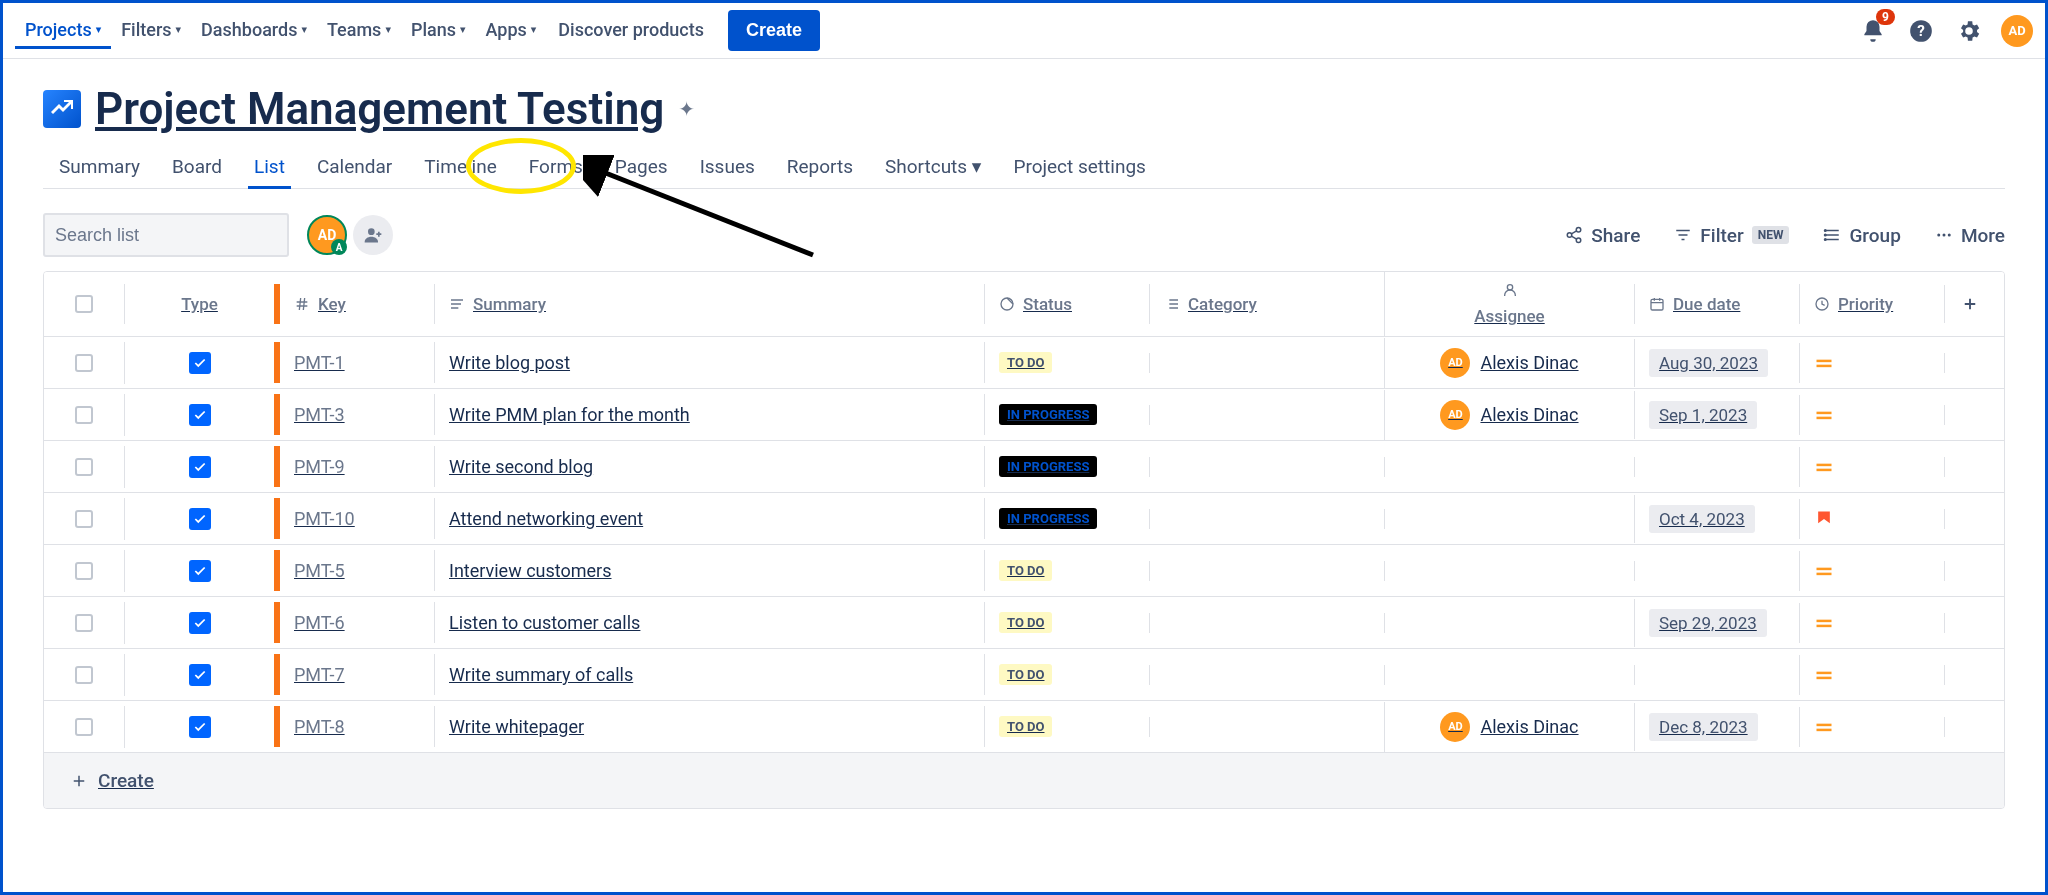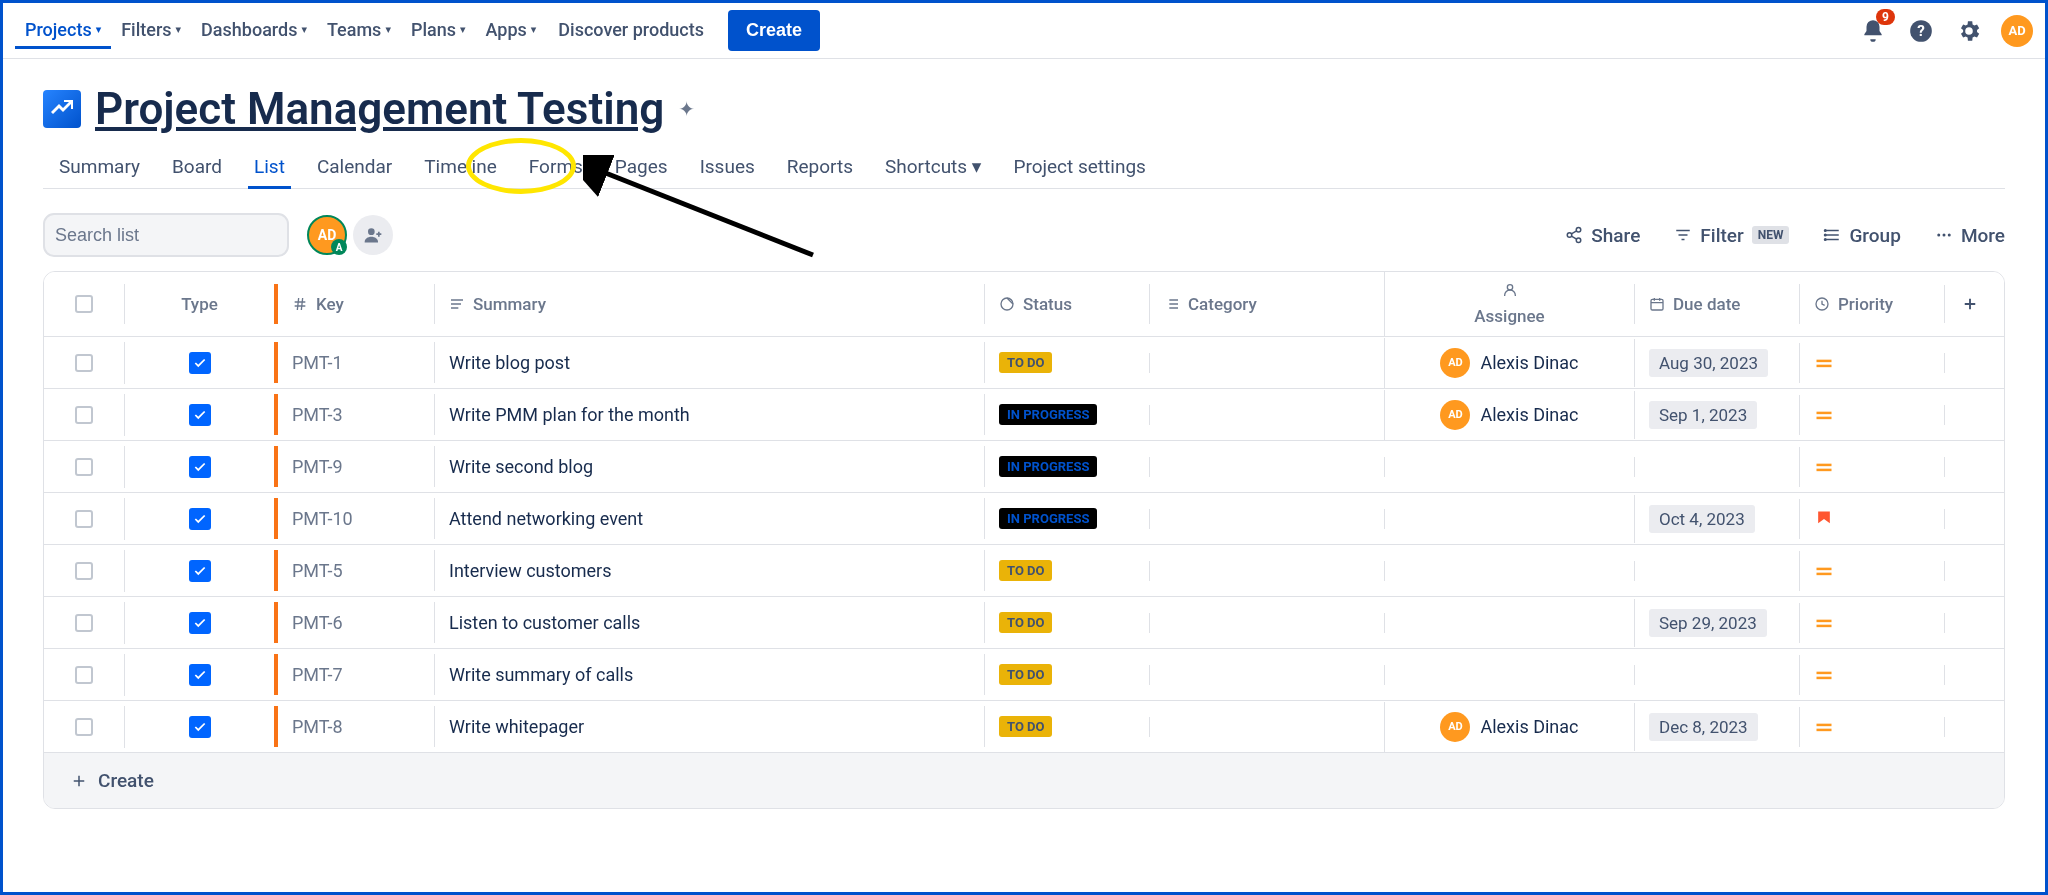--- a/index.html
+++ b/index.html
@@ -105,21 +105,21 @@
   }
   .arrow-annot {
     position: absolute; pointer-events: none;
   }
   
   .toolbar {
     display: flex; align-items: center; margin: 24px 0 14px 0;
   }
   .search-list {
     display: flex; align-items: center;
-    border: 2px solid #DFE1E6; border-radius: 11px;
+    border: 2px solid #DFE1E6; border-radius: 3px;
     background: #F4F5F7;
     padding: 4px 10px; width: 246px; height: 44px;
   }
   .search-list input {
     border: none; outline: none; background: transparent;
     font-size: 18px; flex: 1;
   }
   .search-list input::placeholder { color: #6B778C; }
   .people {
     display: flex; margin-left: 18px;
@@ -145,32 +145,33 @@
     cursor: pointer;
   }
   .toolbar-right { margin-left: auto; display: flex; align-items: center; gap: 34px; }
   .tool-btn { display: flex; align-items: center; gap: 8px; color: #42526E; font-size: 19px; cursor: pointer; font-weight: 500;}
   .tag-new {
     background: #DFE1E6; font-size: 12px; font-weight: 700;
     padding: 2px 6px; border-radius: 3px; color: #42526E;
   }
   
   .table {
-    border: 1px solid #DFE1E6; border-radius: 12px;
+    border: 1px solid #DFE1E6; border-radius: 4px;
     overflow: hidden;
+    text-decoration: underline;
   }
   .trow {
     display: flex; border-bottom: 1px solid #DFE1E6;
     align-items: center; min-height: 52px;
   }
   .trow.header { background: #fff; color: #6B778C; font-weight: 500; font-size: 17px; }
   .cell { padding: 10px 14px; display: flex; align-items: center; gap: 8px; }
   .c-chk { width: 80px; justify-content: center; }
   .c-type { width: 150px; border-left: 1px solid #DFE1E6; justify-content: center;}
-  .c-key { width: 160px; border-left: 4px solid #f97316; }
+  .c-key { width: 160px; border-left: 6px solid #f97316; }
   .c-sum { width: 550px; border-left: 1px solid #DFE1E6; }
   .c-status { width: 165px; border-left: 1px solid #DFE1E6; }
   .c-cat { width: 235px; border-left: 1px solid #DFE1E6; }
   .c-assignee { width: 250px; border-left: 1px solid #DFE1E6; flex-direction: column; }
   .c-due { width: 165px; border-left: 1px solid #DFE1E6; }
   .c-pri { width: 145px; border-left: 1px solid #DFE1E6; }
   .c-add { width: 50px; border-left: 1px solid #DFE1E6; justify-content: center; }
   .trow:not(.header) .c-sum, .trow:not(.header) .c-assignee { color: #172B4D; font-size: 18px; }
   .trow:not(.header) .c-key { color: #6B778C; font-size: 18px; }
   .chkbox {
@@ -179,21 +180,21 @@
   }
   .type-icon {
     width: 22px; height: 22px; background: #0065FF;
     border-radius: 3px; display: flex;
     align-items: center; justify-content: center;
   }
   .status-pill {
     font-size: 13px; font-weight: 700; padding: 3px 8px;
     border-radius: 3px; text-transform: uppercase;
   }
-  .status-todo { background: #eab308; color: #42526E; }
+  .status-todo { background: #fef9c3; color: #42526E; }
   .status-prog { background: #000000; color: #0052CC; }
   .due-pill {
     background: #EBECF0; padding: 4px 10px; border-radius: 3px;
     font-size: 17px; color: #42526E;
   }
   .assignee-cell { display: flex; align-items: center; gap: 10px; }
   .av-sm {
     width: 30px; height: 30px; border-radius: 50%;
     background: #FF991F; color: #fff;
     display: flex; align-items: center; justify-content: center;

